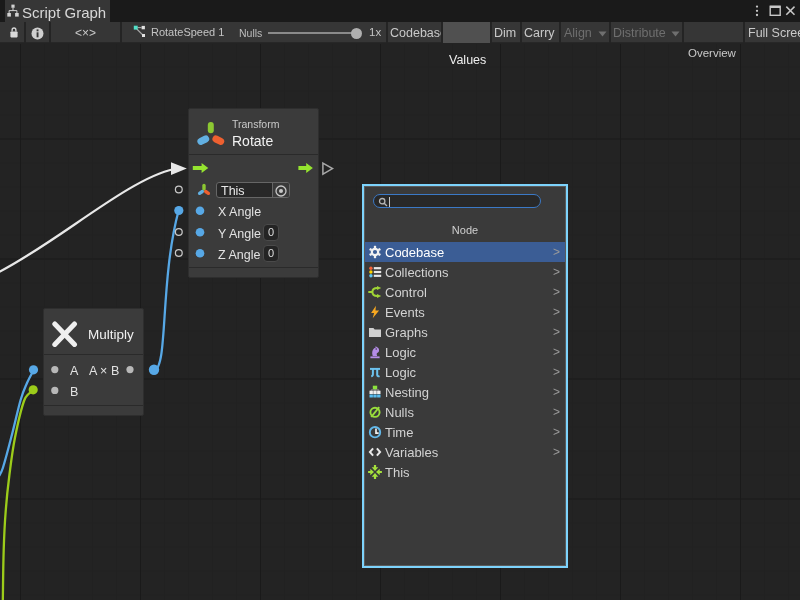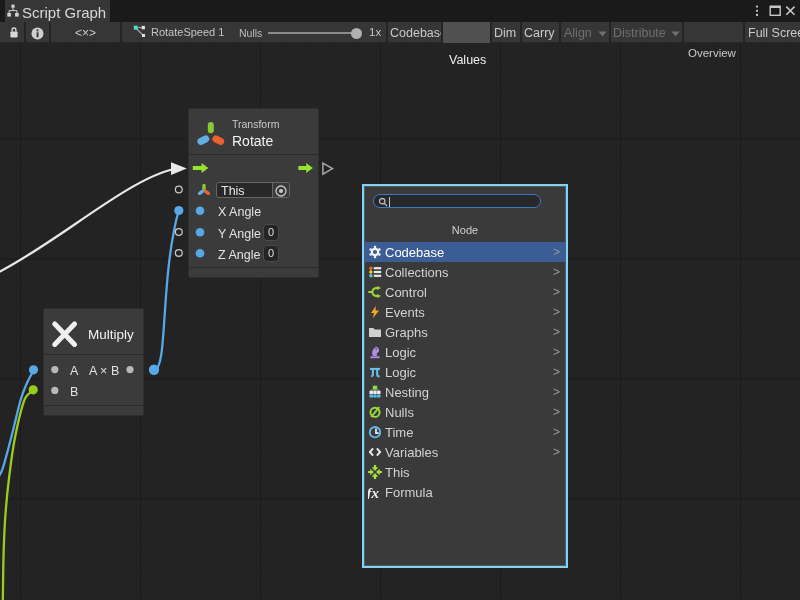--- a/index.html
+++ b/index.html
@@ -280,26 +280,20 @@
         <div class="frow">
           <svg class="ficon" viewBox="0 0 14 14">
             <g fill="#a5e13c">
               <path d="M5.9 0.1 L8.1 0.1 L8.1 2.3 L10.3 2.3 L7 6 L3.7 2.3 L5.9 2.3 Z"></path>
               <path d="M5.9 0.1 L8.1 0.1 L8.1 2.3 L10.3 2.3 L7 6 L3.7 2.3 L5.9 2.3 Z" transform="rotate(90 7 7)"></path>
               <path d="M5.9 0.1 L8.1 0.1 L8.1 2.3 L10.3 2.3 L7 6 L3.7 2.3 L5.9 2.3 Z" transform="rotate(180 7 7)"></path>
               <path d="M5.9 0.1 L8.1 0.1 L8.1 2.3 L10.3 2.3 L7 6 L3.7 2.3 L5.9 2.3 Z" transform="rotate(270 7 7)"></path>
             </g>
           </svg>
           <div class="ftext">This</div>
-        </div>
-        <div class="frow">
-          <svg class="ficon" viewBox="0 0 14 14">
-            <text x="-1.5" y="12.5" font-size="15" font-style="italic" font-weight="bold" fill="#efefef" font-family="Liberation Serif, serif">fx</text>
-          </svg>
-          <div class="ftext">Formula</div>
         </div>
       </div>
     </div>
   </div>
 
   <div id="titlebar">
     <div id="tab"></div>
     <svg class="abs" style="left:7px; top:4px;" width="12" height="13" viewBox="0 0 12 13">
       <g fill="#d2d2d2">
         <rect x="4.4" y="0.6" width="3.2" height="3.2"></rect>

